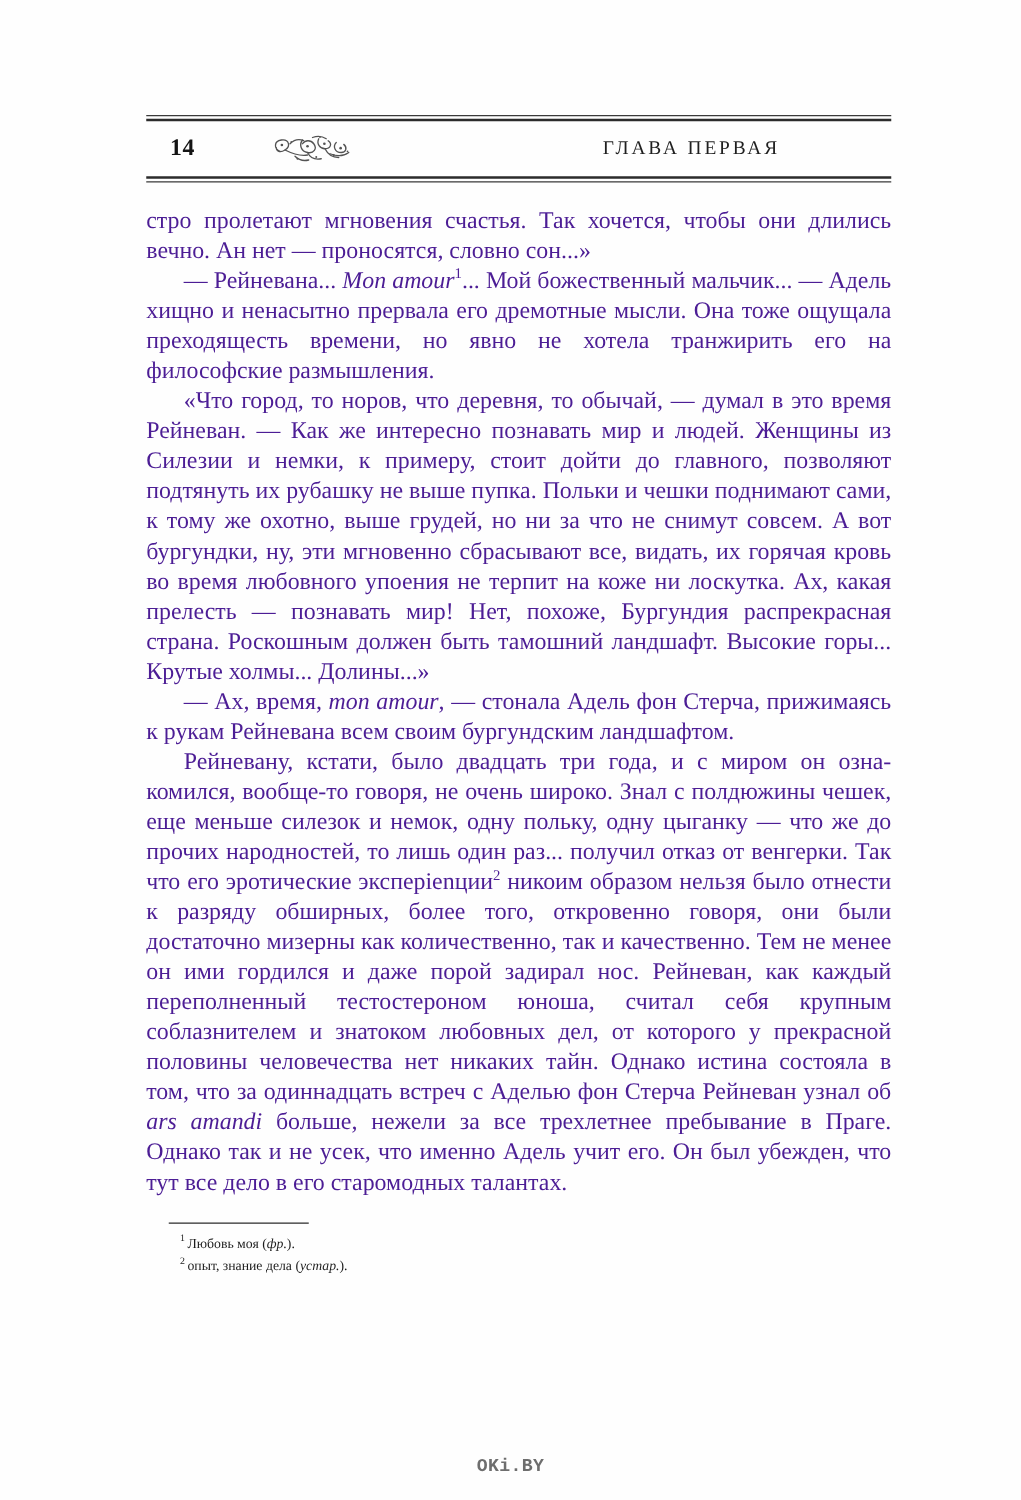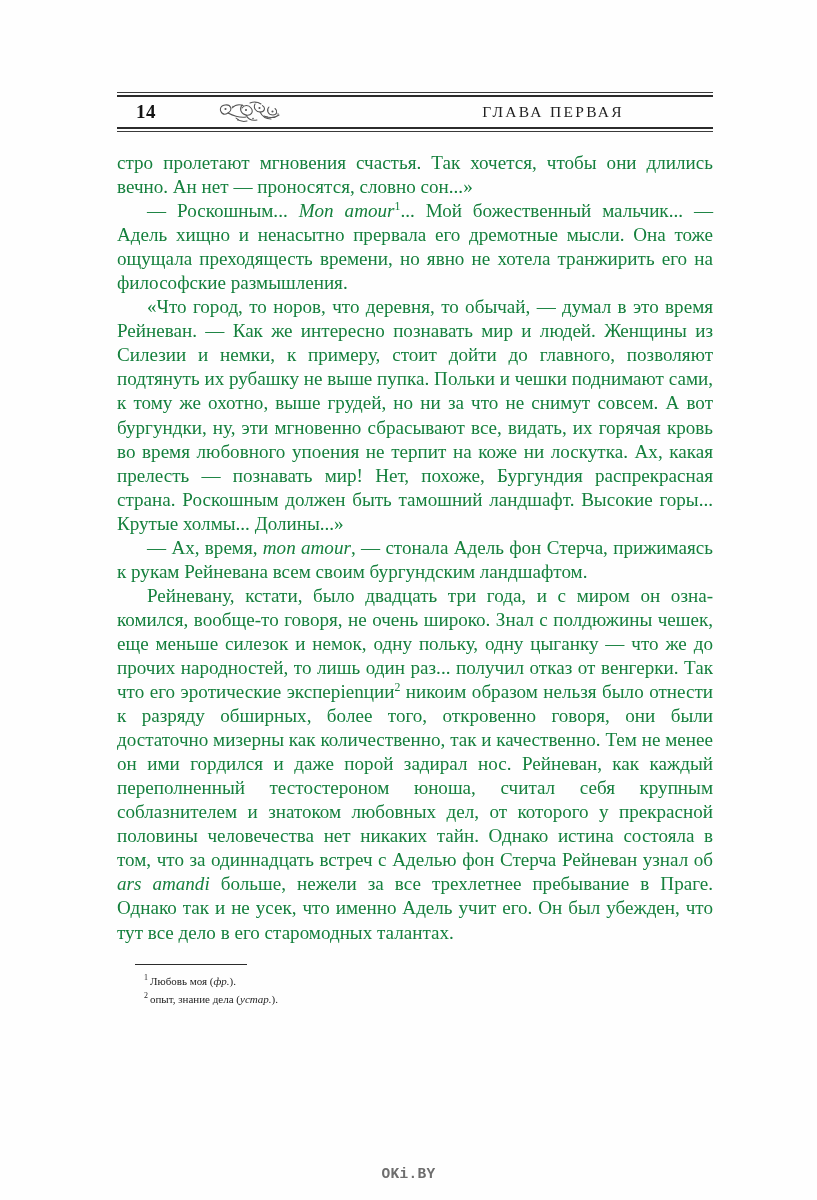--- a/index.html
+++ b/index.html
@@ -31,21 +31,21 @@
   .page-body {
     position: absolute;
     left: 117px;
     top: 92px;
     width: 596px;
   }
 
   
   .running-head {
     position: relative;
-    height: 40px;
+    height: 54px;
     border-top: 1px solid #3a3a3a;
     border-bottom: 1px solid #3a3a3a;
     box-sizing: border-box;
     display: flex;
     align-items: center;
   }
   .running-head::before {
     content: "";
     position: absolute;
     left: 0; right: 0;
@@ -89,21 +89,21 @@
   }
 
   
   .text-column {
     margin-top: 19px;
     font-size: 19.1px;
     line-height: 24.05px;
     text-align: justify;
     text-justify: inter-word;
     hyphens: manual;
-    color: #15803d;
+    color: #4c1d95;
   }
   .text-column p {
     margin: 0;
     text-indent: 0;
   }
   .text-column p.indent {
     text-indent: 30px;
   }
   .text-column i,
   .text-column em {
@@ -192,21 +192,21 @@
             <circle cx="66" cy="17" r="0.7"></circle>
           </g>
         </svg>
       </span>
 
       <span class="chapter-title">ГЛАВА ПЕРВАЯ</span>
     </div>
 
     <div class="text-column">
         <p><span>стро пролетают мгновения счастья. Так хочется, чтобы они дли­лись вечно. Ан нет — проносятся, словно сон...»</span></p>
-        <p class="indent"><span>— Роскошным... </span><i>Mon amour</i><sup>1</sup><span>... Мой божественный мальчик... — Адель хищно и ненасытно прервала его дремотные мысли. Она тоже ощущала преходящесть времени, но явно не хотела транжи­рить его на философские размышления.</span></p>
+        <p class="indent"><span>— Рейневана... </span><i>Mon amour</i><sup>1</sup><span>... Мой божественный мальчик... — Адель хищно и ненасытно прервала его дремотные мысли. Она тоже ощущала преходящесть времени, но явно не хотела транжи­рить его на философские размышления.</span></p>
         <p class="indent"><span>«Что город, то норов, что деревня, то обычай, — думал в это вре­мя Рейневан. — Как же интересно познавать мир и людей. Женщи­ны из Силезии и немки, к примеру, стоит дойти до главного, позво­ляют подтянуть их рубашку не выше пупка. Польки и чешки под­нимают сами, к тому же охотно, выше грудей, но ни за что не сни­мут совсем. А вот бургундки, ну, эти мгновенно сбрасывают все, видать, их горячая кровь во время любовного упоения не терпит на коже ни лоскутка. Ах, какая прелесть — познавать мир! Нет, похо­же, Бургундия распрекрасная страна. Роскошным должен быть та­мошний ландшафт. Высокие горы... Крутые холмы... Долины...»</span></p>
         <p class="indent"><span>— Ах, время, </span><i>mon amour</i><span>, — стонала Адель фон Стерча, прижи­маясь к рукам Рейневана всем своим бургундским ландшафтом.</span></p>
         <p class="indent"><span>Рейневану, кстати, было двадцать три года, и с миром он озна­комился, вообще-то говоря, не очень широко. Знал с полдюжины чешек, еще меньше силезок и немок, одну польку, одну цыганку — что же до прочих народностей, то лишь один раз... получил отказ от венгерки. Так что его эротические эксперienции</span><sup>2</sup><span> никоим об­разом нельзя было отнести к разряду обширных, более того, от­кровенно говоря, они были достаточно мизерны как количествен­но, так и качественно. Тем не менее он ими гордился и даже порой задирал нос. Рейневан, как каждый переполненный тестостероном юноша, считал себя крупным соблазнителем и знатоком любов­ных дел, от которого у прекрасной половины человечества нет ни­каких тайн. Однако истина состояла в том, что за одиннадцать встреч с Аделью фон Стерча Рейневан узнал об </span><i>ars amandi</i><span> больше, нежели за все трехлетнее пребывание в Праге. Однако так и не усек, что именно Адель учит его. Он был убежден, что тут все дело в его старомодных талантах.</span></p>
       </div>
 
     <div class="footnote-block">
       <hr class="footnote-rule">
       <div class="footnote-list">
           <div class="footnote"><sup>1</sup><span>Любовь моя (</span><i>фр.</i><span>).</span></div>
           <div class="footnote"><sup>2</sup><span>опыт, знание дела (</span><i>устар.</i><span>).</span></div>

